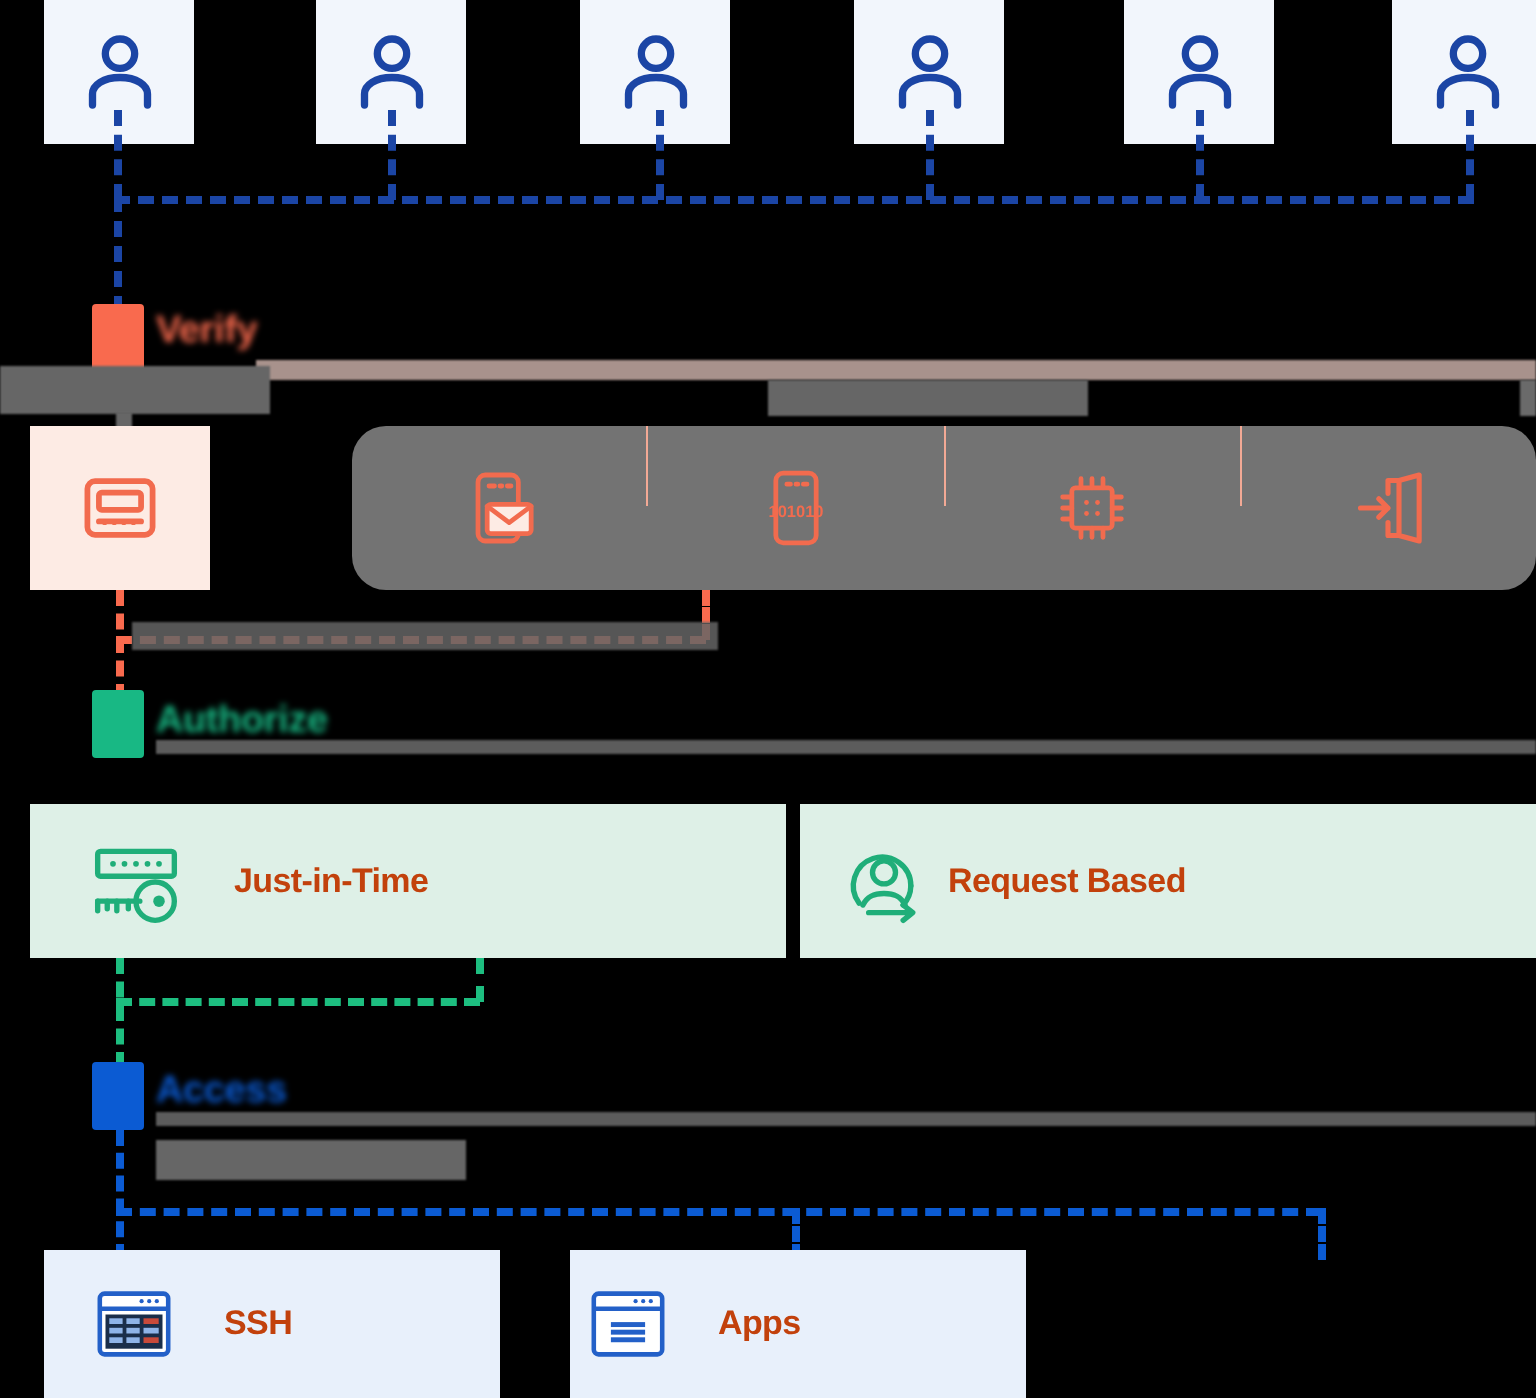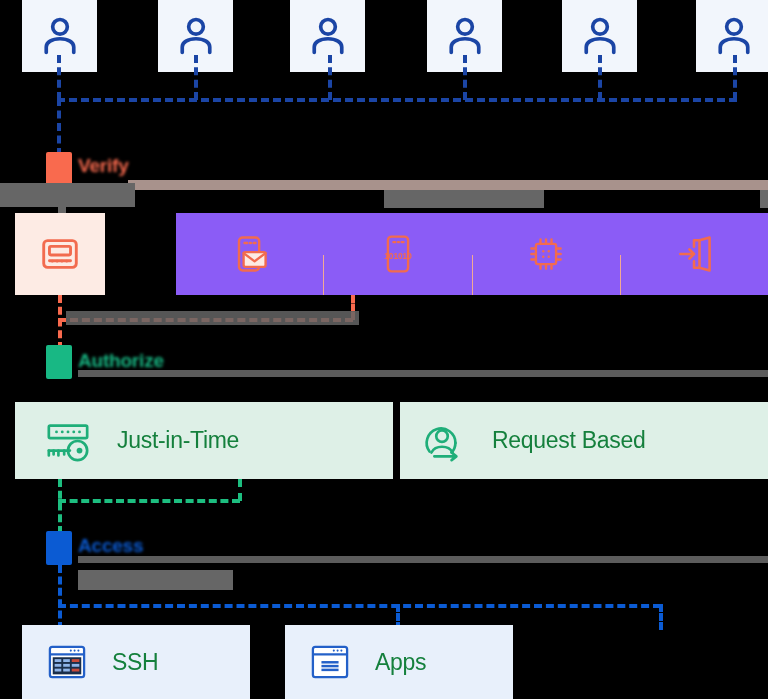--- a/index.html
+++ b/index.html
@@ -81,35 +81,36 @@
   .card {
     position: absolute;
     display: flex;
     align-items: center;
   }
   .card-orange { background: #FDEBE4; }
   .card-green  { background: #DEF0E7; }
   .card-blue   { background: #E8F0FB; }
 
   .card-label {
-    font-size: 23px;
-    font-weight: normal;
-    color: #15803d;
+    font-size: 17px;
+    font-weight: bold;
+    color: #c2410c;
     letter-spacing: -0.3px;
   }
 
   .card-icon { display: flex; align-items: center; justify-content: center; flex: none; }
   .card-icon svg { display: block; }
 
   
   .method-strip {
     position: absolute;
-    background: #8b5cf6;
+    background: #737373;
     display: flex;
-    align-items: flex-end;
+    align-items: flex-start;
+    border-radius: 17px;
   }
   .method-cell {
     flex: 1;
     display: flex;
     align-items: center;
     justify-content: center;
     height: 100%;
   }
   .method-divider {
     width: 1px;
@@ -284,21 +285,21 @@
   <div class="card card-green" style="left:400px; top:402px; width:368px; height:77px; padding-left:14px;">
     <span class="card-icon" style="width:56px;">
       <svg width="48" height="46" viewBox="0 0 48 48" fill="none" stroke="#1FAE79" stroke-width="2.8" stroke-linecap="round" stroke-linejoin="round">
         <path d="M38 26a15 15 0 1 0-27 9"></path>
         <path d="M38 26a15 15 0 0 1-4 10"></path>
         <circle cx="24" cy="19" r="6"></circle>
         <path d="M13 36c2.5-5 6.5-6 11-6s8.5 1 11 6"></path>
         <path d="M16 40h22M34 36l5 4-5 4"></path>
       </svg>
     </span>
-    <span class="card-label" style="margin-left:22px;">Request Based</span>
+    <span class="card-label" style="margin-left:4px;">Request Based</span>
   </div>
 
   <div class="dash-v green" style="left:58px; top:479px; height:55px;"></div>
   <div class="dash-v green" style="left:238px; top:479px; height:22px;"></div>
   <div class="dash-h green" style="left:58px; top:499px; width:182px;"></div>
 
   <div class="stage-chip" style="left:46px; top:531px; background:#0B5BD3;"></div>
   <div class="stage-label access" style="left:78px; top:535px;">Access</div>
   <div class="redact" style="left:78px; top:556px; width:690px; height:7px; opacity:0.9;"></div>
   <div class="redact" style="left:78px; top:570px; width:155px; height:20px;"></div>
@@ -326,21 +327,21 @@
           <rect x="27" y="22" width="8" height="3" fill="#8FB4E8"></rect>
           <rect x="9" y="27" width="7" height="3" fill="#8FB4E8"></rect>
           <rect x="18" y="27" width="7" height="3" fill="#8FB4E8"></rect>
           <rect x="27" y="27" width="8" height="3" fill="#C94A3A"></rect>
         </g>
       </svg>
     </span>
     <span class="card-label" style="margin-left:22px;">SSH</span>
   </div>
 
-  <div class="card card-blue" style="left:285px; top:625px; width:228px; height:74px; padding-left:22px;">
+  <div class="card card-blue" style="left:285px; top:625px; width:228px; height:74px; padding-left:6px;">
     <span class="card-icon" style="width:46px;">
       <svg width="42" height="38" viewBox="0 0 44 40" fill="none" stroke="#2360C8" stroke-width="2.4" stroke-linejoin="round">
         <rect x="4" y="4" width="36" height="32" rx="2.5" fill="#ffffff"></rect>
         <path d="M4 12h36"></path>
         <circle cx="26" cy="8" r="1.1" fill="#2360C8" stroke="none"></circle>
         <circle cx="30" cy="8" r="1.1" fill="#2360C8" stroke="none"></circle>
         <circle cx="34" cy="8" r="1.1" fill="#2360C8" stroke="none"></circle>
         <rect x="12" y="18" width="20" height="12" fill="#ffffff" stroke="none"></rect>
         <g stroke="none" fill="#2360C8">
           <rect x="13" y="19" width="18" height="2.6"></rect>

